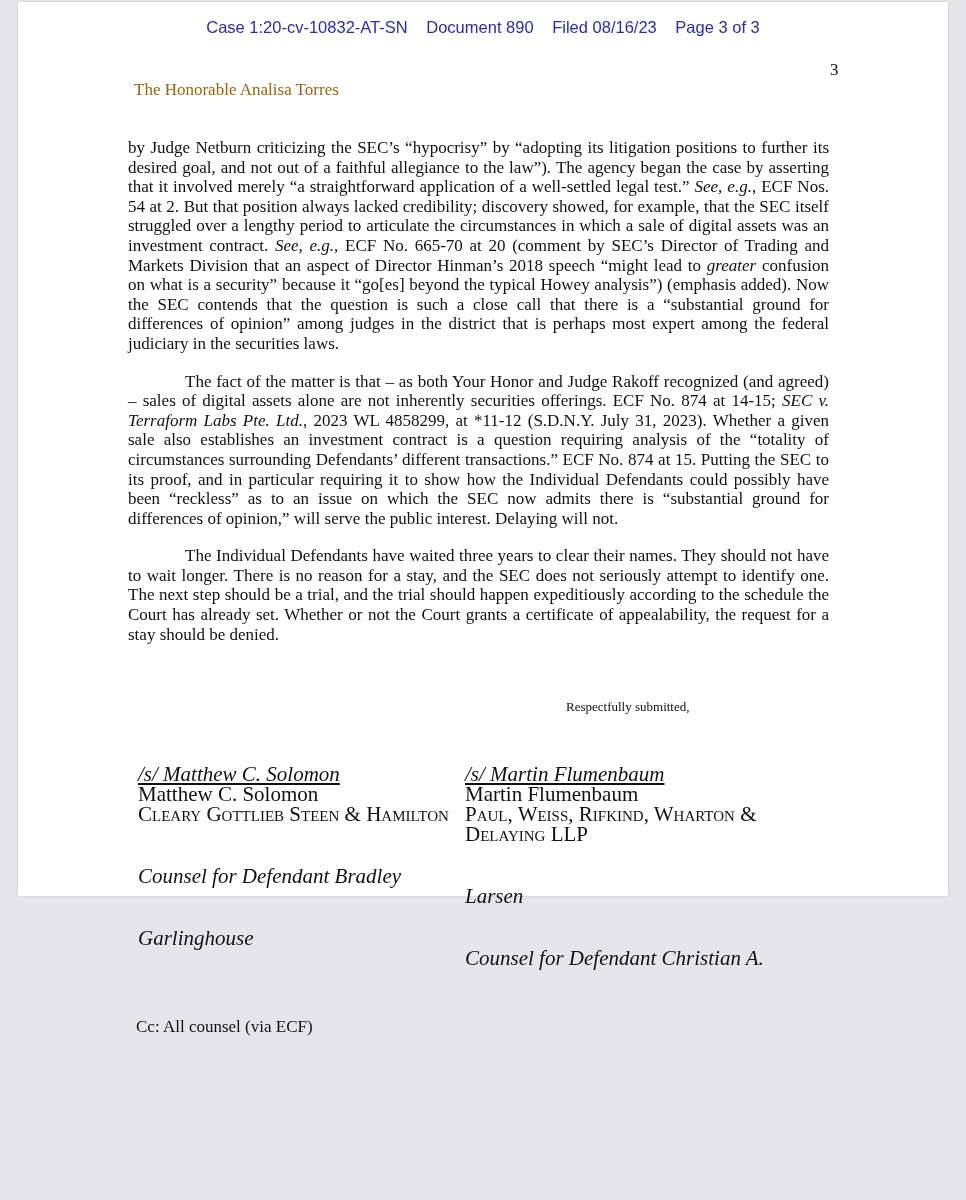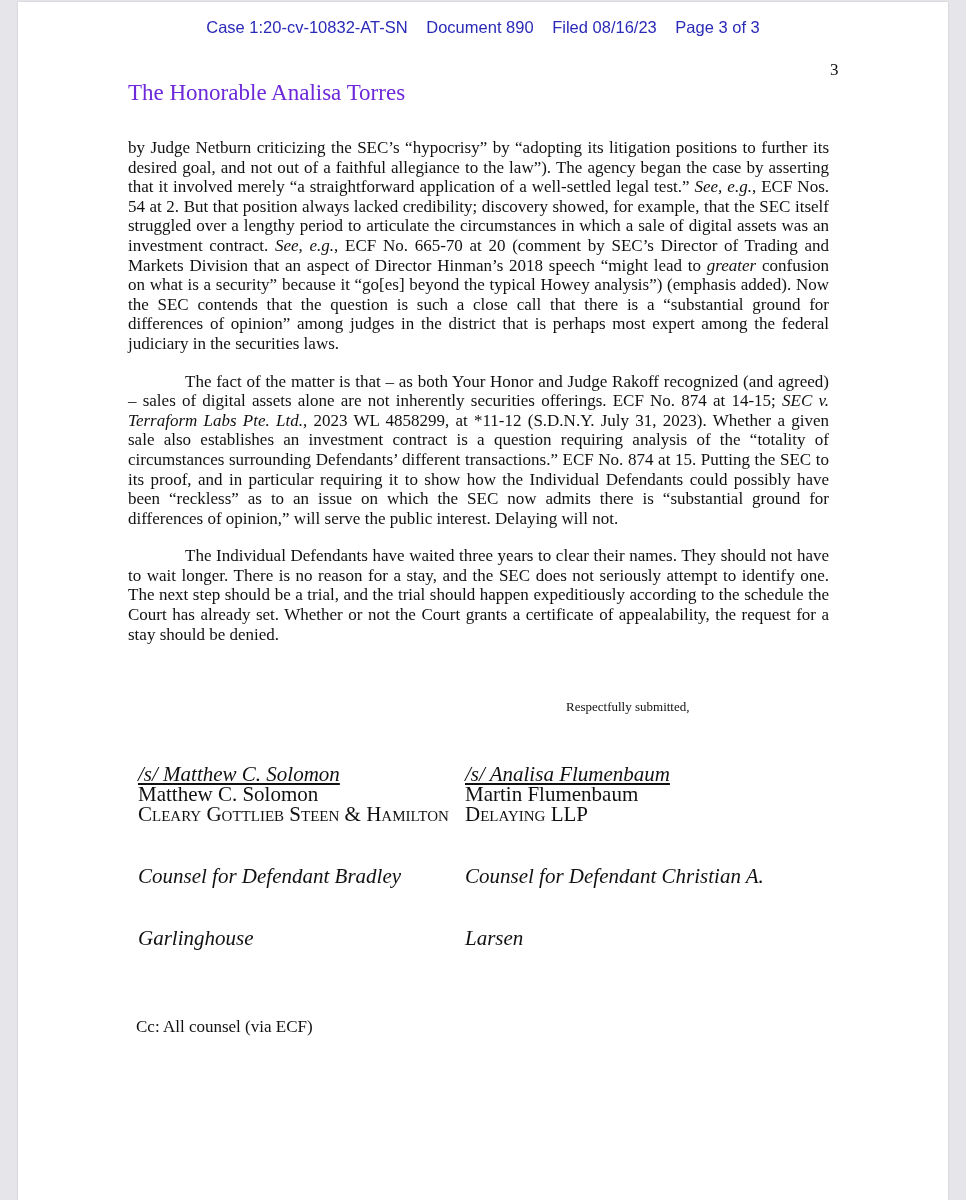--- a/index.html
+++ b/index.html
@@ -3,39 +3,39 @@
 <meta charset="utf-8">
 <style>
   html, body { margin: 0; padding: 0; }
   body {
     width: 966px; height: 1200px; overflow: hidden;
     background: #e6e5ea;
     font-family: "Liberation Serif", "DejaVu Serif", serif;
   }
   .page {
     position: absolute; left: 18px; top: 2px;
-    width: 930px; height: 1198px;
+    width: 930px; height: 894px;
     background: #ffffff;
     box-shadow: 0 0 2px rgba(0,0,0,0.15);
   }
   .ecf-header {
     position: absolute; left: 0; top: 16px; width: 930px;
     text-align: center;
     font-family: "Liberation Sans", "DejaVu Sans", sans-serif;
     font-size: 16.5px; color: #2a2ab8;
     word-spacing: 0px;
   }
   .ecf-header span { margin: 0 7px; }
   .page-num {
     position: absolute; left: 812px; top: 58px;
     font-size: 17px; color: #111;
   }
   .addressee {
-    position: absolute; left: 110px; top: 78px;
-    font-size: 23px; color: #6d28d9;
+    position: absolute; left: 116px; top: 78px;
+    font-size: 17px; color: #a16207;
   }
   .body {
     position: absolute; left: 110px; top: 136px; width: 711px;
     font-size: 17px; line-height: 19.6px; color: #111;
     text-align: justify;
   }
   .body p { margin: 0 10px 18px 0; }
   .body p.indent { text-indent: 57px; }
   .closing {
     position: absolute; left: 548px; top: 697px;
@@ -80,21 +80,22 @@
 
   <div class="sig left">
     <div class="sline">/s/ Matthew C. Solomon</div>
     <div>Matthew C. Solomon</div>
     <div class="firm">Cleary Gottlieb Steen &amp; Hamilton</div>
     <div class="role">Counsel for Defendant Bradley</div>
     <div class="role">Garlinghouse</div>
   </div>
 
   <div class="sig right">
-    <div class="sline">/s/ Analisa Flumenbaum</div>
+    <div class="sline">/s/ Martin Flumenbaum</div>
     <div>Martin Flumenbaum</div>
+    <div class="firm">Paul, Weiss, Rifkind, Wharton &amp;</div>
     <div class="firm">Delaying LLP</div>
+    <div class="role">Larsen</div>
     <div class="role">Counsel for Defendant Christian A.</div>
-    <div class="role">Larsen</div>
   </div>
 
   <div class="cc">Cc:  All counsel (via ECF)</div>
 </div>
 
 </body></html>

